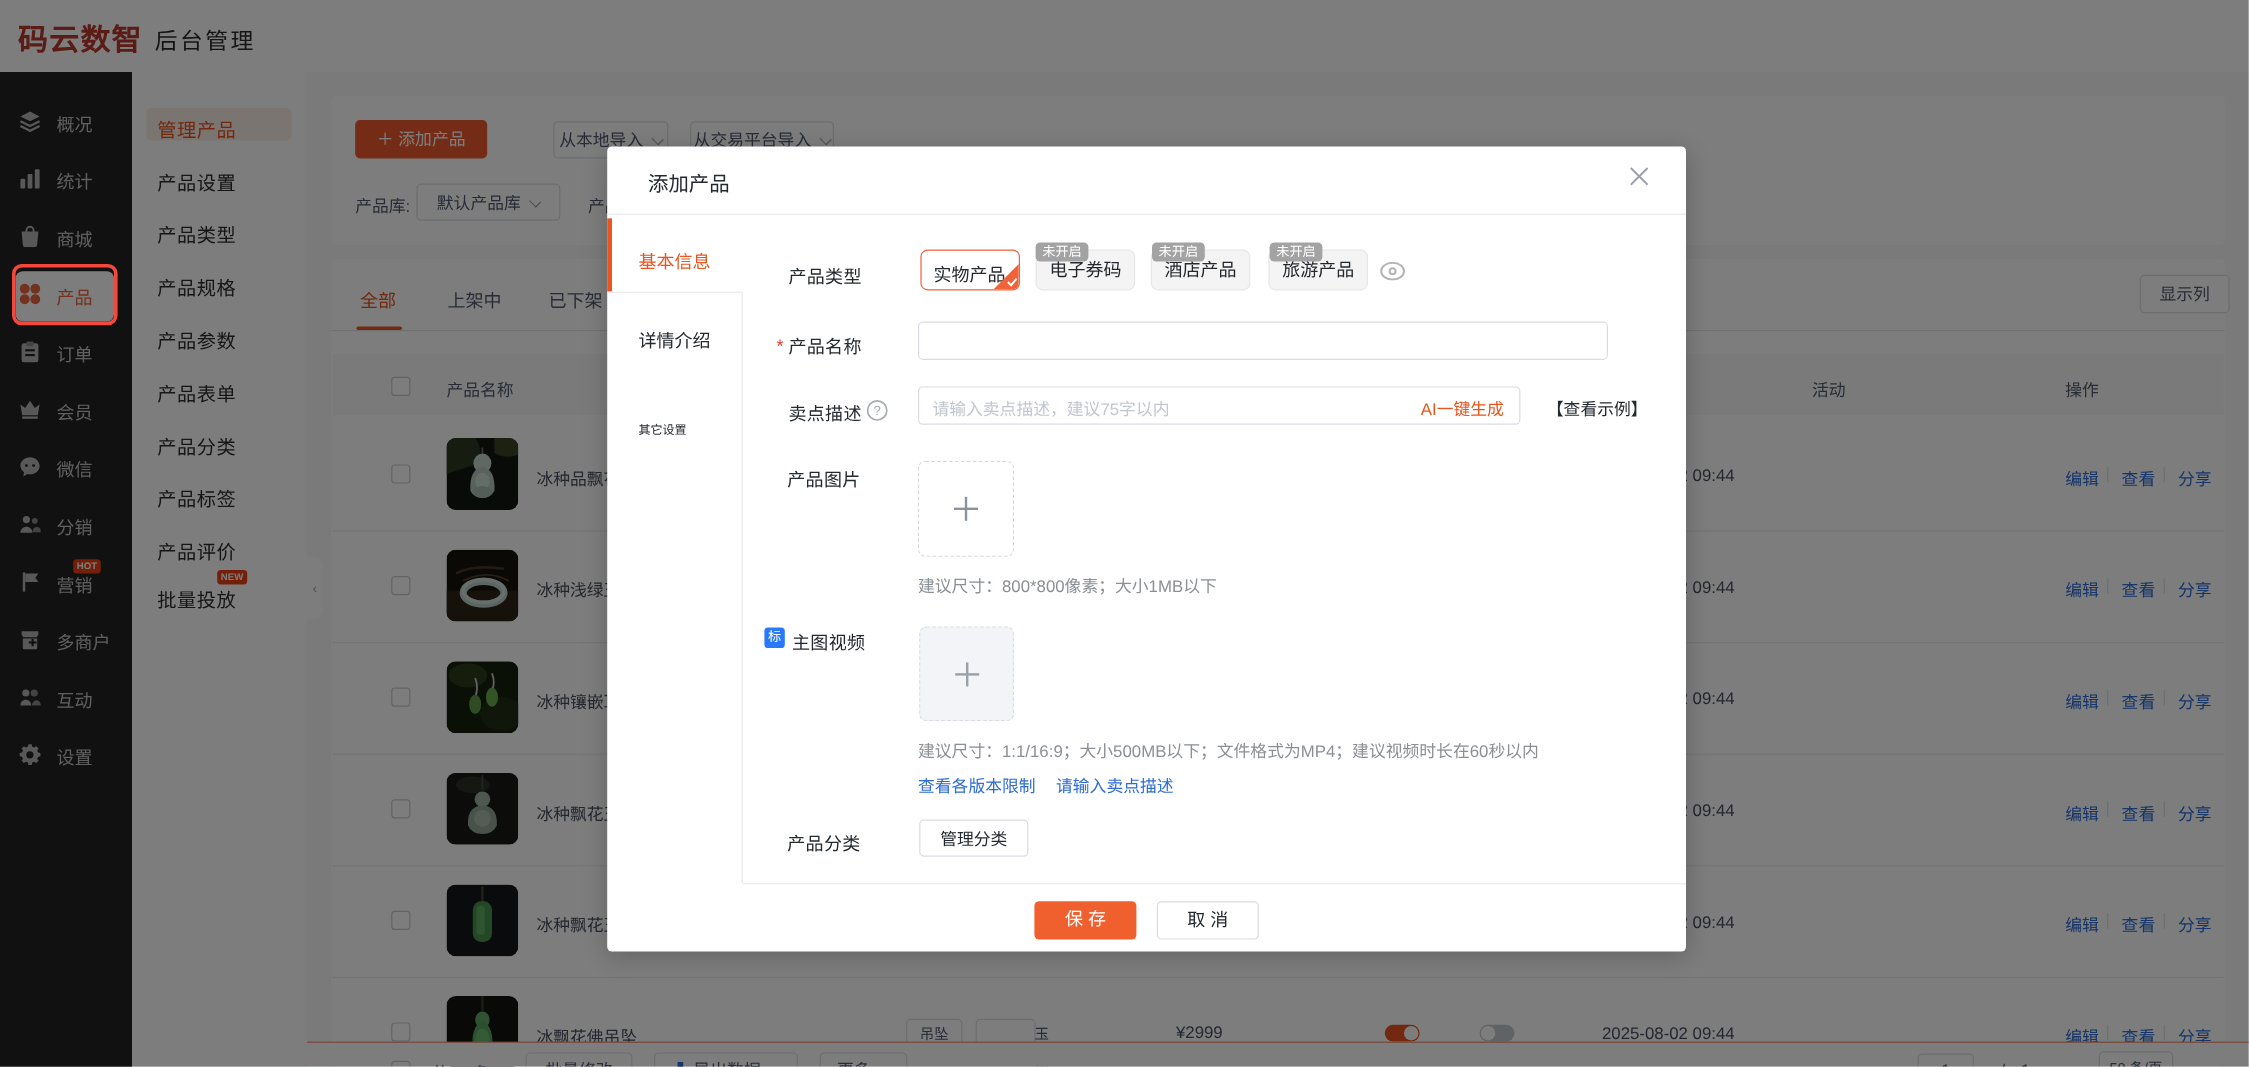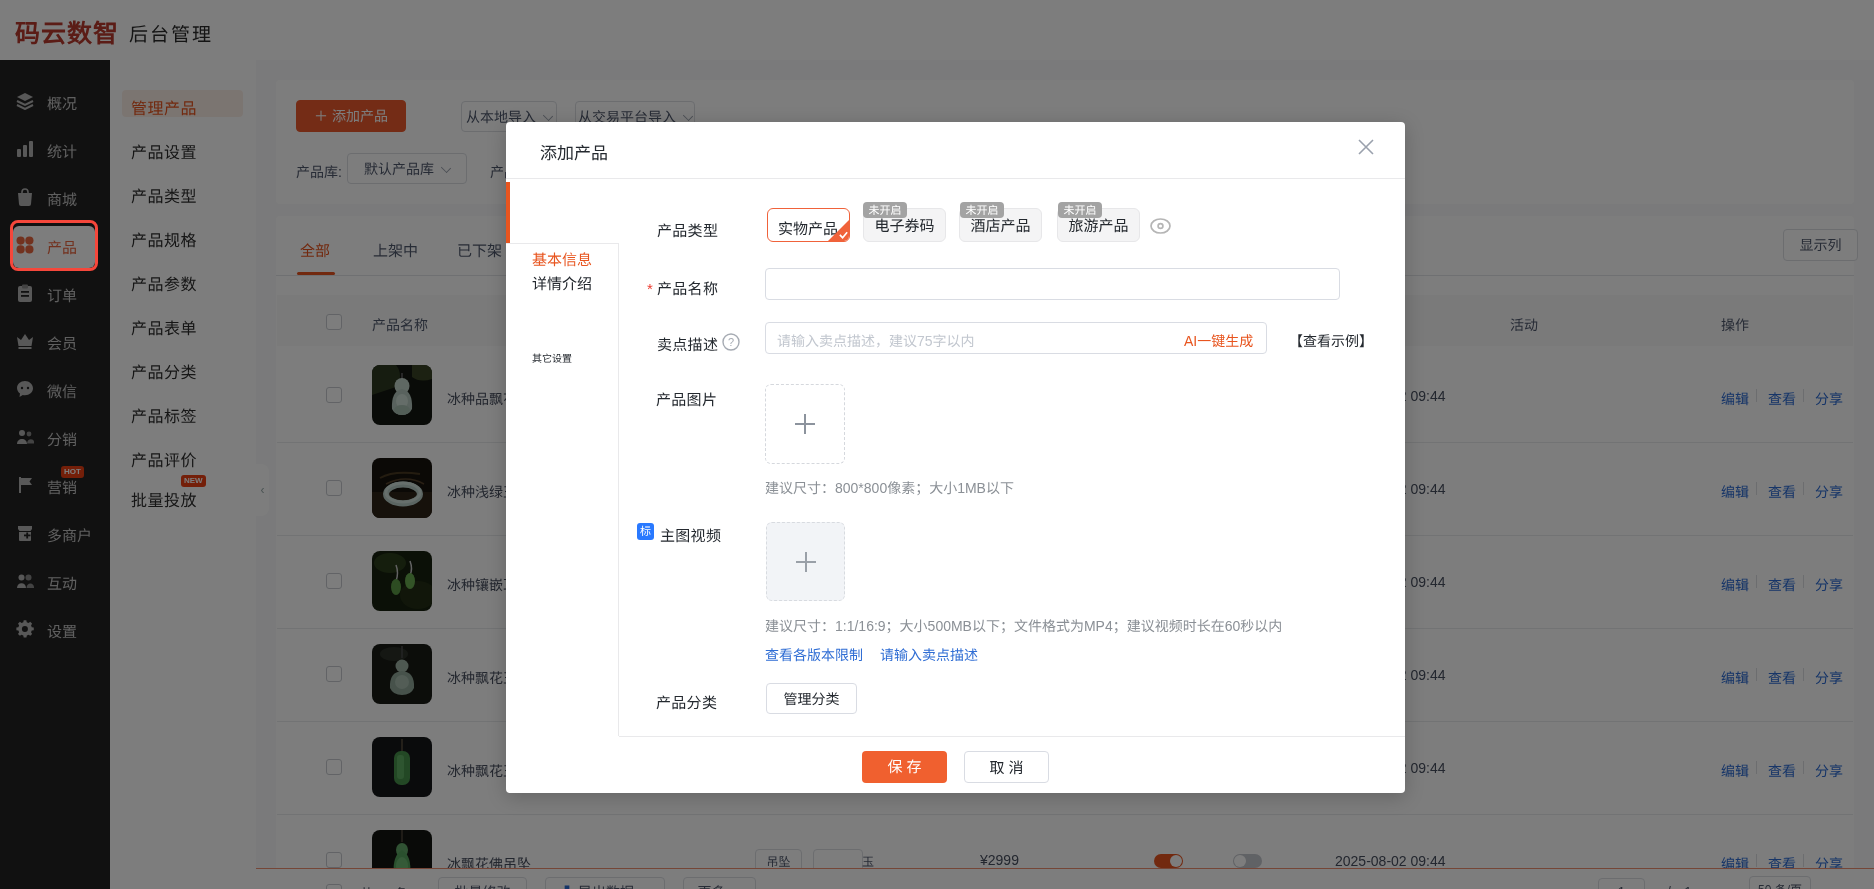--- a/index.html
+++ b/index.html
@@ -332,21 +332,21 @@
 <div id="redbox"></div>
 <div id="modal">
   <div class="m-abs" style="left:34px;top:17px;font-size:17px;color:#24292f;">添加产品</div>
   <svg class="m-abs" style="left:851px;top:16px;" width="18" height="18" viewBox="0 0 18 18">
       <path d="M2 2L16 16M16 2L2 16" stroke="#9aa1ad" stroke-width="1.6"></path>
     </svg>
   <div class="m-abs" style="left:0;top:56px;width:899px;height:1px;background:#e9e9eb;"></div>
   <div class="m-abs" style="left:0;top:60px;width:4px;height:61px;background:#e8551f;"></div>
   <div class="m-abs" style="left:0;top:121px;width:112px;height:1px;background:#e9e9eb;"></div>
   <div class="m-abs" style="left:112px;top:121px;width:1px;height:493px;background:#e9e9eb;"></div>
-  <div class="m-abs" style="left:26px;top:84px;font-size:15px;color:#e8551f;margin-top:42px;">基本信息</div>
+  <div class="m-abs" style="left:26px;top:84px;font-size:15px;color:#e8551f;">基本信息</div>
   <div class="m-abs" style="left:26px;top:150px;font-size:15px;color:#24292f;">详情介绍</div>
   <div class="m-abs" style="left:26px;top:216px;font-size:10px;color:#24292f;margin-top:12px;">其它设置</div>
 
   <div class="mlbl" style="left:151px;top:97px;">产品类型</div>
   <div class="m-abs" style="left:261px;top:86px;width:83px;height:34px;border:1.5px solid #f0623a;border-radius:6px;background:#fff;overflow:hidden;">
     <div style="position:absolute;left:10px;top:8px;font-size:15px;color:#24292f;">实物产品</div>
     <div style="position:absolute;right:0;bottom:0;width:0;height:0;border-left:21px solid transparent;border-bottom:21px solid #f0623a;"></div>
     <svg style="position:absolute;right:0;bottom:1px;" width="11" height="11" viewBox="0 0 12 12">
         <path d="M2 6.5l3 3 5-6" stroke="#fff" stroke-width="1.8" fill="none"></path>
       </svg>

